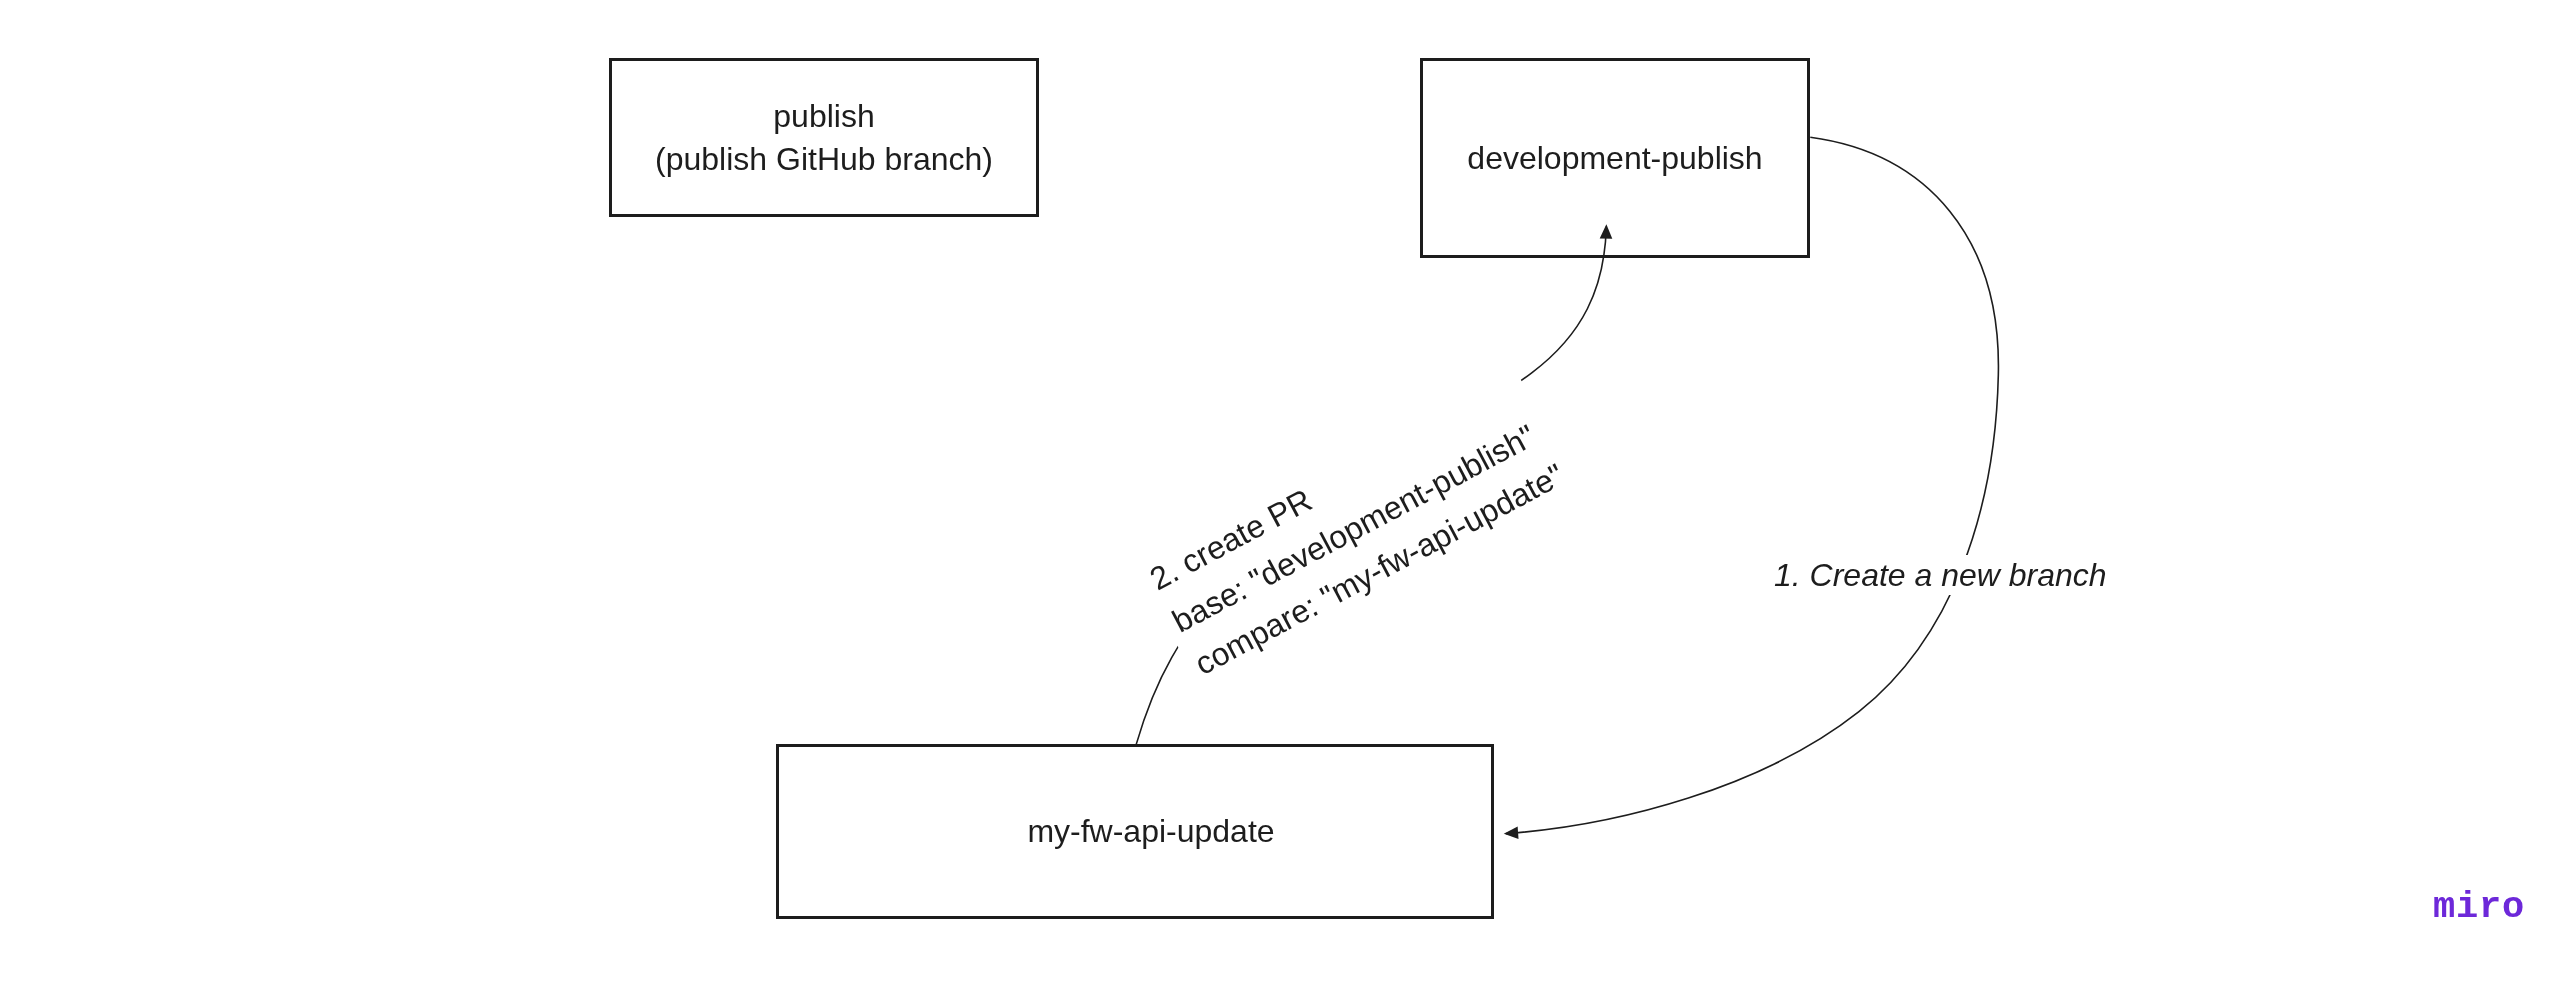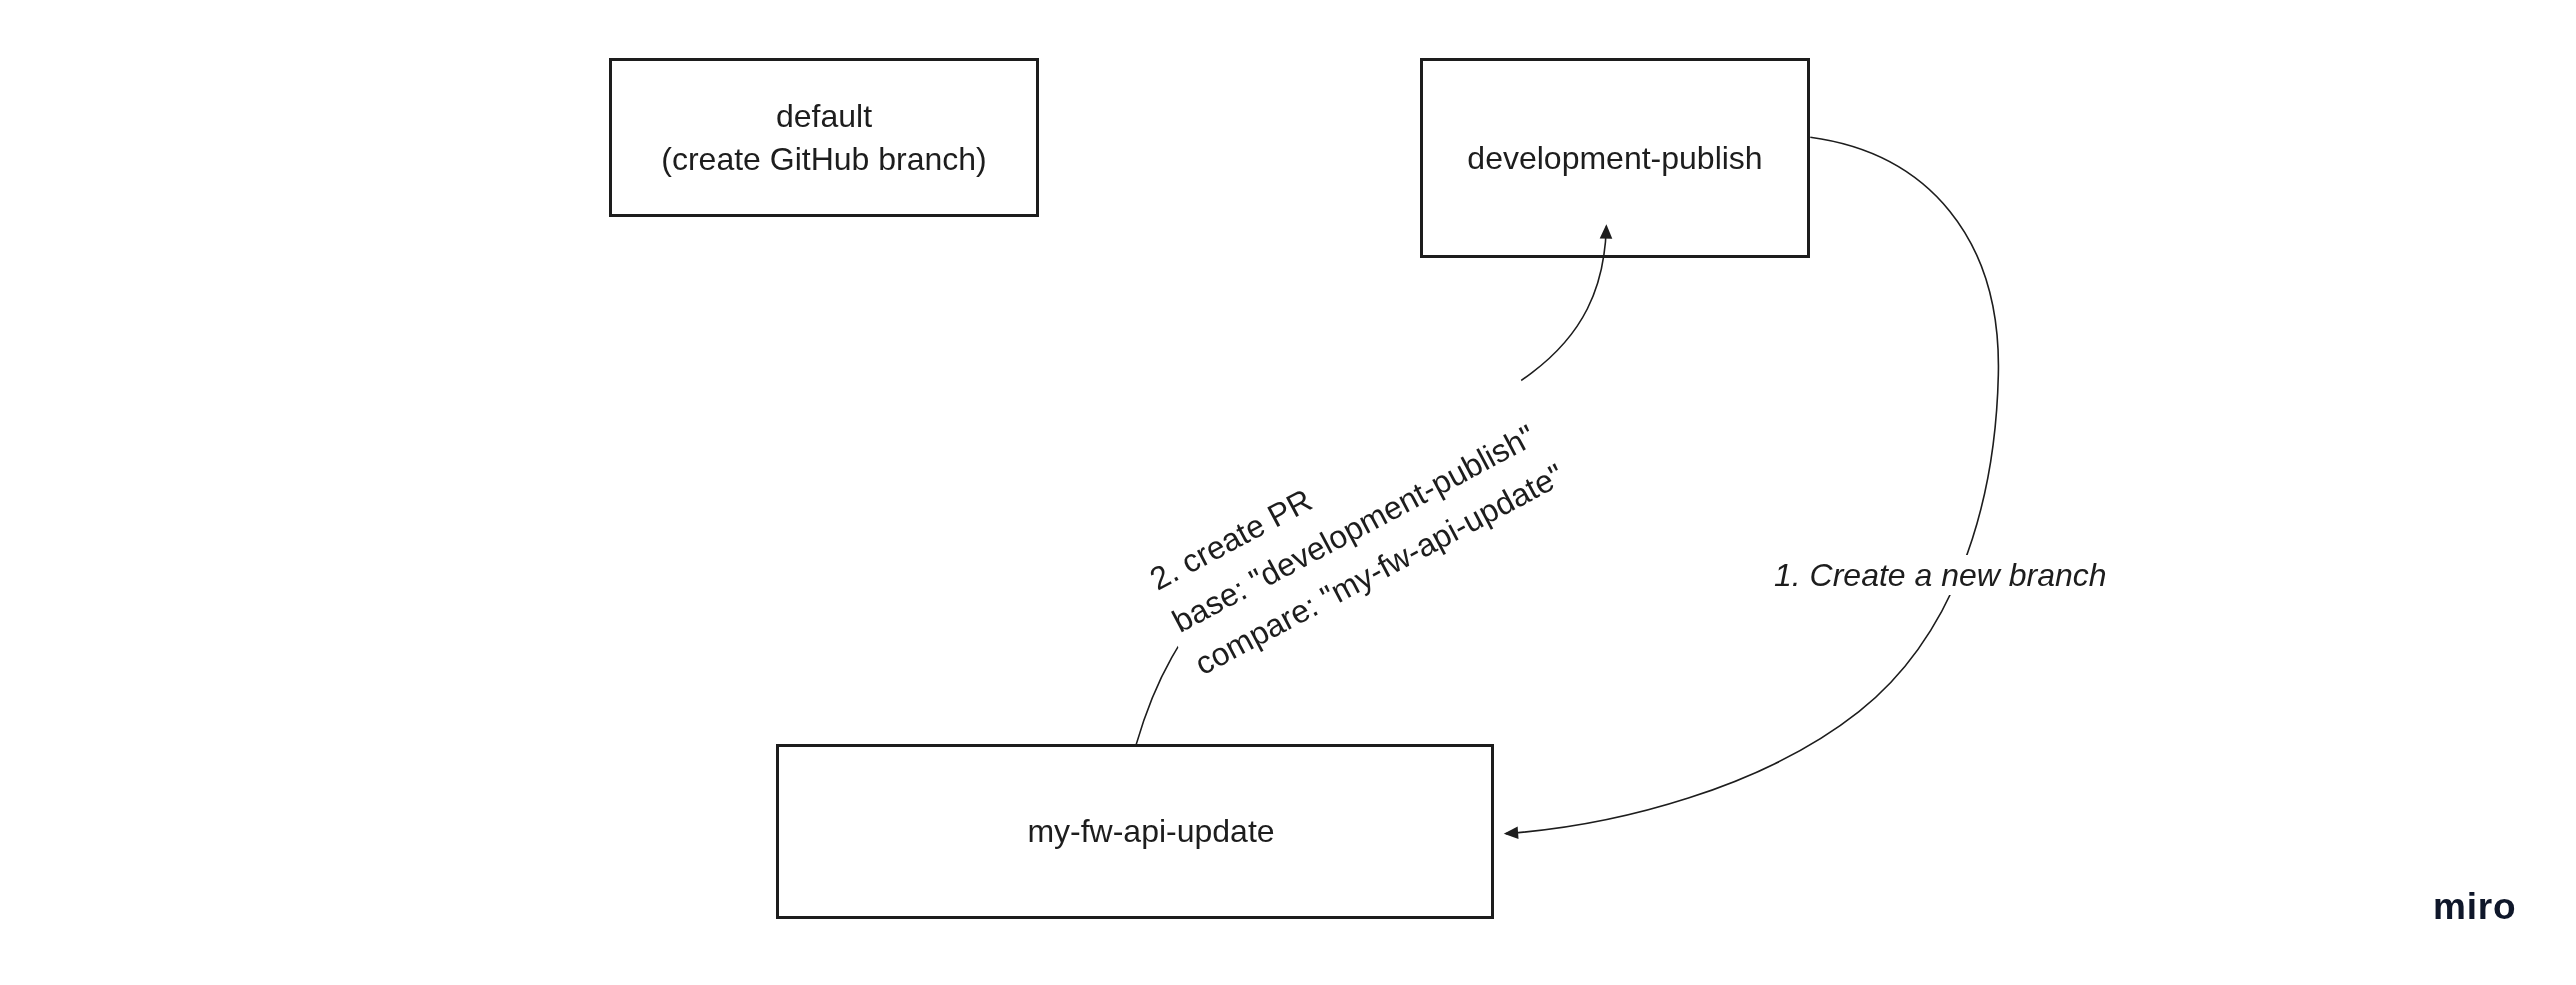--- a/index.html
+++ b/index.html
@@ -72,22 +72,22 @@
     letter-spacing: 0.8px;
     color: #c7c7d1;
   }
 </style>
 </head>
 <body>
 
 <div class="canvas" style="background: rgb(255, 255, 255);">
 
   <div class="node node-publish" style="border-color: rgb(29, 29, 29);">
-    <span>default</span>
-    <span>(create GitHub branch)</span>
+    <span>publish</span>
+    <span>(publish GitHub branch)</span>
   </div>
 
   <div class="node node-development-publish" style="border-color: rgb(29, 29, 29);">
     <span>development-publish</span>
   </div>
 
   <div class="node node-my-fw-api-update" style="border-color: rgb(29, 29, 29);">
     <span>my-fw-api-update</span>
   </div>
 
@@ -108,15 +108,15 @@
   </svg>
 
   <div class="edge-label edge-label-create-branch" style="background: rgb(255, 255, 255); font-style: italic;">1. Create a new branch</div>
 
   <div class="edge-label edge-label-create-pr" style="background: rgb(255, 255, 255);">
     <div>2. create PR</div>
     <div>base: "development-publish"</div>
     <div>compare: "my-fw-api-update"</div>
   </div>
 
-  <div class="watermark" style="color: #0f172a;">miro</div>
+  <div class="watermark" style="color: #6d28d9; font-family: Liberation Mono, monospace;">miro</div>
 </div>
 
 
 </body></html>

